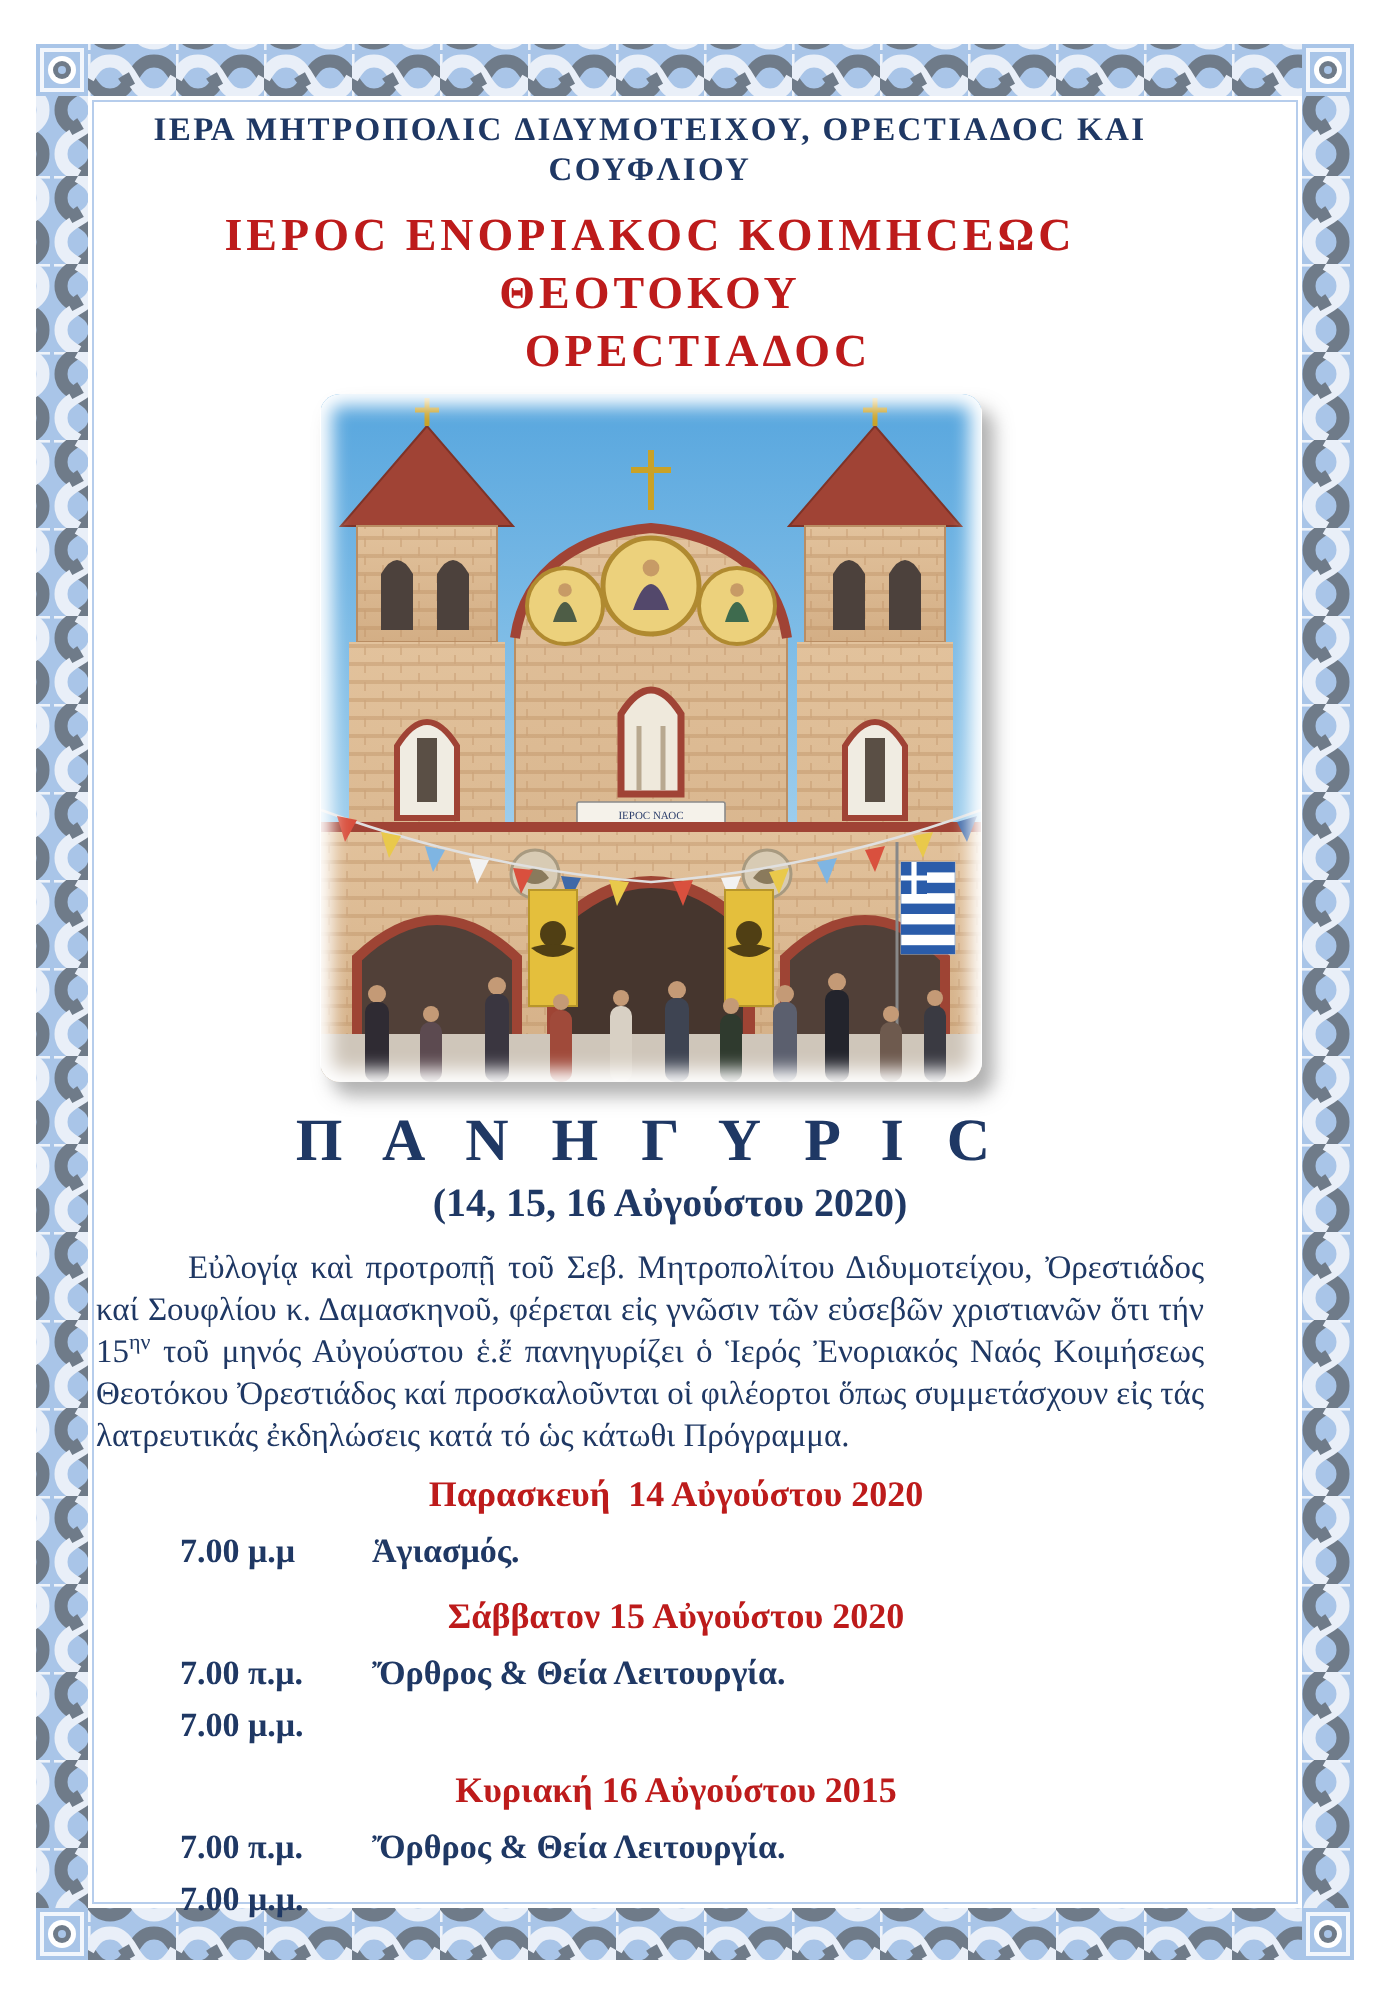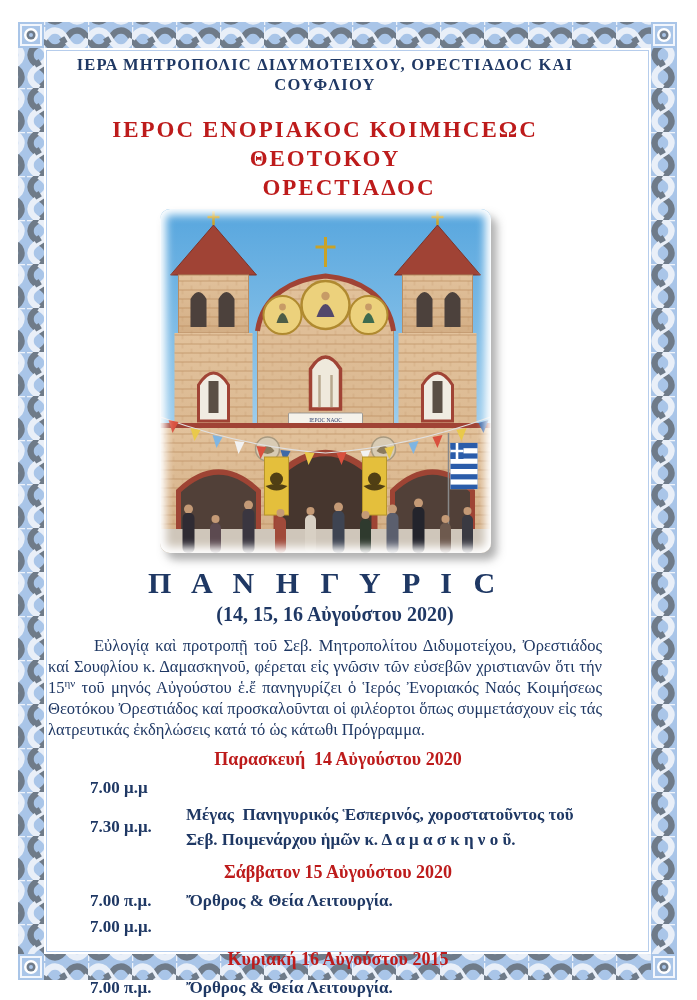--- a/index.html
+++ b/index.html
@@ -12,21 +12,21 @@
   .content{
     position:absolute;left:46px;top:48px;width:558px;height:906px;
     text-align:center;color:#1f3864;
   }
   .hdr1{
     margin-top:7px;font-size:16.5px;font-weight:bold;letter-spacing:1.2px;
     color:#1f3864;white-space:pre-wrap;
   }
   .hdr2{
     font-size:23px;font-weight:bold;letter-spacing:2px;color:#bd1b1b;
-    line-height:29px;margin-top:20px;white-space:pre-wrap;
+    line-height:29px;margin-top:8px;white-space:pre-wrap;
   }
   .hdr3{
     font-size:23px;font-weight:bold;letter-spacing:2px;color:#bd1b1b;
     line-height:29px;white-space:pre-wrap;margin-left:48px;
   }
   .photo{
     width:331px;height:344px;margin:7px auto 0 auto;position:relative;
     border-radius:10px;
     box-shadow:6px 7px 9px rgba(100,100,100,.5);
   }
@@ -234,24 +234,21 @@
   <div class="main-title">Π Α Ν Η Γ Υ Ρ Ι C</div>
   <div class="dates">(14, 15, 16 Αὐγούστου 2020)</div>
 
   <p class="intro"><span>Εὐλογίᾳ καὶ προτροπῇ τοῦ Σεβ. Μητροπολίτου Διδυμοτείχου, Ὀρεστιάδος καί Σουφλίου κ. Δαμασκηνοῦ, φέρεται εἰς γνῶσιν τῶν εὐσεβῶν χριστιανῶν ὅτι τήν 15</span><sup>ην</sup><span> τοῦ μηνός Αὐγούστου ἑ.ἔ πανηγυρίζει ὁ Ἱερός Ἐνοριακός Ναός Κοιμήσεως Θεοτόκου Ὀρεστιάδος καί προσκαλοῦνται οἱ φιλέορτοι ὅπως συμμετάσχουν εἰς τάς λατρευτικάς ἐκδηλώσεις κατά τό ὡς κάτωθι Πρόγραμμα.</span></p>
 
   <div class="sched">
 
     <div class="day">Παρασκευή  14 Αὐγούστου 2020</div>
     <div class="row">
       <span class="time">7.00 μ.μ</span>
-    </div>
-    <div class="row">
-      <span class="time">7.30 μ.μ.</span>
-      <span class="desc">Μέγας  Πανηγυρικός Ἑσπερινός, χοροστατοῦντος τοῦ Σεβ. Ποιμενάρχου ἡμῶν κ. Δ α μ α σ κ η ν ο ῦ.</span>
+      <span class="desc">Ἁγιασμός.</span>
     </div>
 
     <div class="day">Σάββατον 15 Αὐγούστου 2020</div>
     <div class="row">
       <span class="time">7.00 π.μ.</span>
       <span class="desc">Ὄρθρος &amp; Θεία Λειτουργία.</span>
     </div>
     <div class="row">
       <span class="time">7.00 μ.μ.</span>
     </div>

